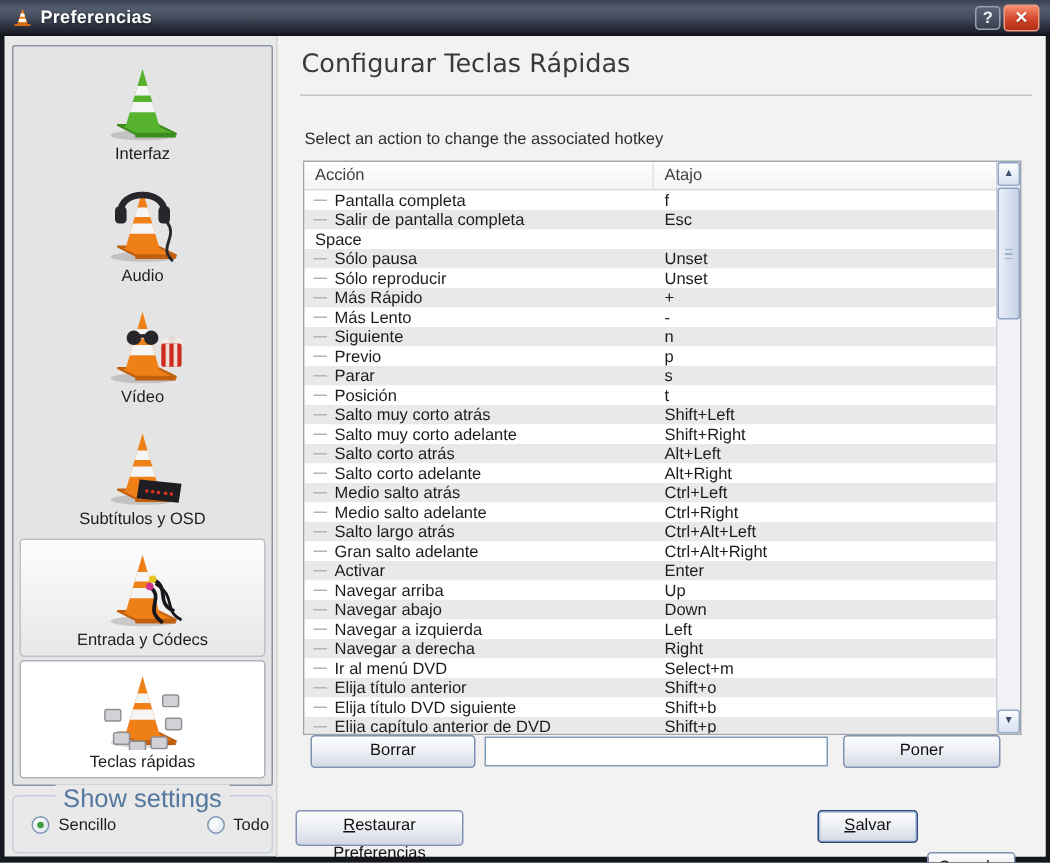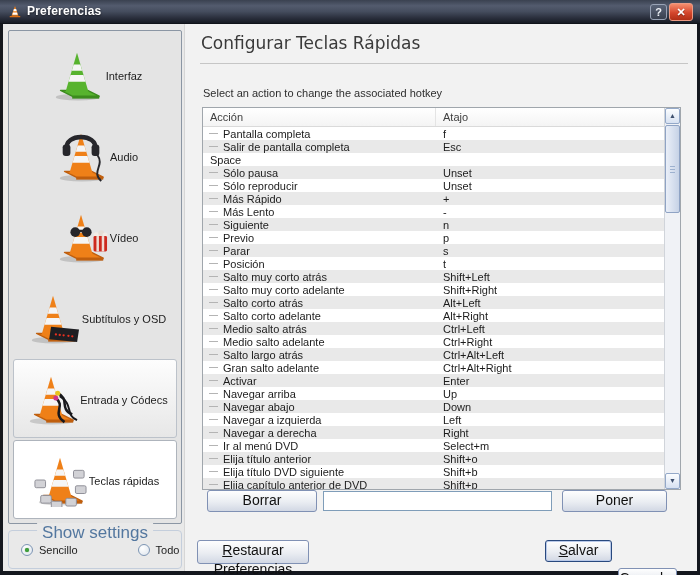--- a/index.html
+++ b/index.html
@@ -21,21 +21,21 @@
     background:linear-gradient(#f68e6e,#d4462c 55%,#b02f16);border:1px solid #eb9a83;border-radius:3px;
     color:#fff;font-size:11px;font-weight:bold;line-height:16px;text-align:center;
     text-shadow:0 1px 1px rgba(0,0,0,.4);}
 
   
   .client{position:absolute;top:24px;left:3px;right:3px;bottom:4px;background:#e9e9e9;}
 
   
   .sidebar-panel{position:absolute;left:5px;top:6px;width:174px;height:494px;background:#e4e4e4;
     border:1px solid #8b96a4;border-radius:2px;display:flex;flex-direction:column;padding:3px;}
-  .side-item{flex:1 1 0;display:flex;flex-direction:row;align-items:center;justify-content:center;
+  .side-item{flex:1 1 0;display:flex;flex-direction:column;align-items:center;justify-content:center;
     margin:1px 1px;border:1px solid transparent;border-radius:3px;}
   .side-item.highlighted{background:linear-gradient(#fdfdfd,#e7e7e7);border-color:#bcc2ca;}
   .side-item.selected{background:#ffffff;border-color:#aeb4bc;}
   .cone-wrap{display:block;height:54px;}
   .cone-wrap svg{display:block;}
   .side-label{font-size:11px;color:#1d1d1d;margin-top:2px;white-space:nowrap;}
 
   .show-settings{position:absolute;left:5px;top:506px;width:174px;height:39px;
     border:1px solid #c4cedc;border-radius:4px;}
   .gb-label{position:absolute;top:-8px;left:50%;transform:translateX(-50%);background:#e9e9e9;
@@ -77,21 +77,21 @@
   .sbtn{position:absolute;left:0;right:0;height:16px;background:linear-gradient(#fbfdff,#d7e1f1);
     border:1px solid #93a8c8;border-radius:2px;color:#3e506e;font-size:7px;line-height:14px;
     text-align:center;cursor:default;}
   .sbtn.up{top:0;} .sbtn.down{bottom:0;}
   .sthumb{position:absolute;left:0;right:0;top:17px;height:88px;
     background:linear-gradient(90deg,#eaeff8,#c6d2e6);border:1px solid #8fa3c4;border-radius:2px;}
   .sthumb::after{content:"";position:absolute;left:4px;right:4px;top:40px;height:7px;
     background:repeating-linear-gradient(#9db1cf 0 1px,transparent 1px 3px);}
 
   
-  .btn{position:absolute;font-size:14px;color:#101010;text-align:center;cursor:default;
+  .btn{position:absolute;font-size:11px;color:#101010;text-align:center;cursor:default;
     background:linear-gradient(#fefefe,#eaedf2 55%,#d2d8e4);border:1px solid #8091b4;
     border-radius:3px;line-height:19px;}
   .btn u{text-decoration:underline;}
   #btn-borrar{left:22px;top:466px;width:110px;height:22px;}
   #input-hotkey{position:absolute;left:138px;top:467px;width:229px;height:20px;
     border:1px solid #7f9db9;background:#fff;font:11px "Liberation Sans",sans-serif;padding:0 4px;}
   #btn-poner{left:377px;top:466px;width:105px;height:22px;}
   #btn-reset{left:12px;top:516px;width:112px;height:24px;}
   #btn-save{left:360px;top:516px;width:67px;height:22px;border:1px solid #29497e;
     box-shadow:inset 0 0 0 1px #b9c9e8;line-height:18px;}

